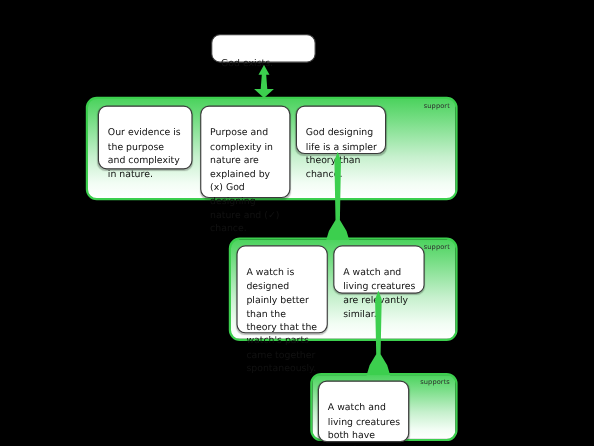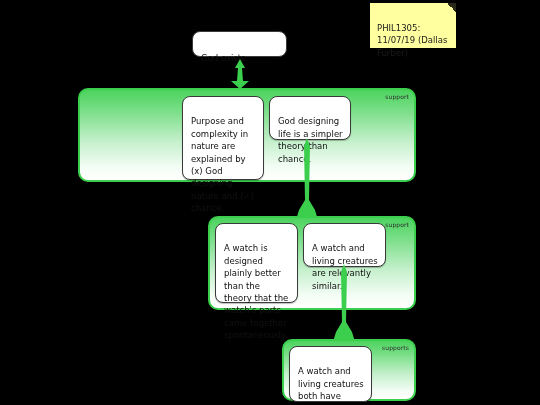--- a/index.html
+++ b/index.html
@@ -65,40 +65,38 @@
 
   
   .conn{ position:absolute; }
   .conn svg{ display:block; }
 </style>
 </head>
 <body>
 
 <div id="canvas">
 
-  <div class="sticky" style="left:370px;top:3px;width:86px;height:45px;">
-    <span>PHIL1305:
-11/07/19 (Dallas Furber)</span>
-    <span class="sticky-fold"></span>
-  </div>
 
   <div class="node center" style="left:192px;top:31px;width:95px;height:26px;padding-top:8px;">
     <span>God exists.</span>
   </div>
 
   <div class="conn" style="left:228px;top:59px;width:24px;height:30px;">
     <svg width="24" height="30" viewBox="0 0 24 30">
       <polygon points="12,0 17,9 14,9 15,22 21,22 12,30 3,22 9,22 10,9 7,9" fill="#3ccf4e"></polygon>
     </svg>
   </div>
 
   <div class="band" style="left:78px;top:88px;width:338px;height:94px;">
     <span class="band-label">support</span>
   </div>
 
+  <div class="node" style="left:89px;top:96px;width:86px;height:58px;">
+    <span>Our evidence is the purpose and complexity in nature.</span>
+  </div>
 
   <div class="node" style="left:182px;top:96px;width:82px;height:84px;">
     <span>Purpose and complexity in nature are explained by (x) God designing nature and (✓) chance.</span>
   </div>
 
   <div class="node" style="left:269px;top:96px;width:82px;height:44px;">
     <span>God designing life is a simpler theory than chance.</span>
   </div>
 
   <div class="conn" style="left:296px;top:138px;width:22px;height:82px;">

